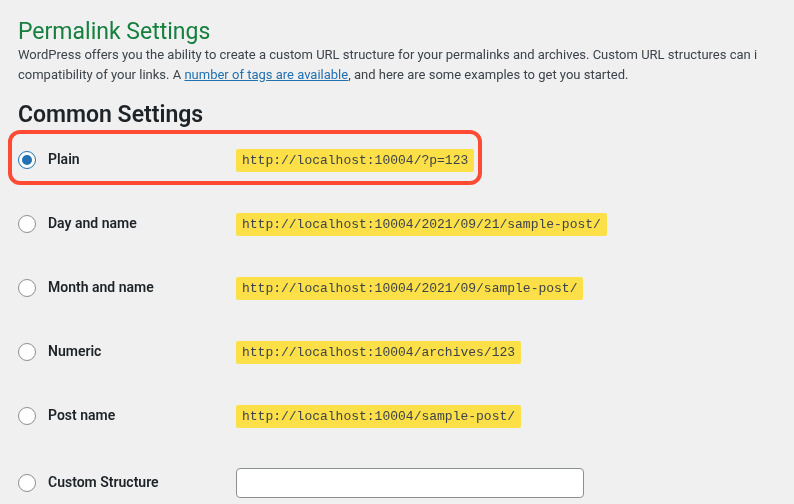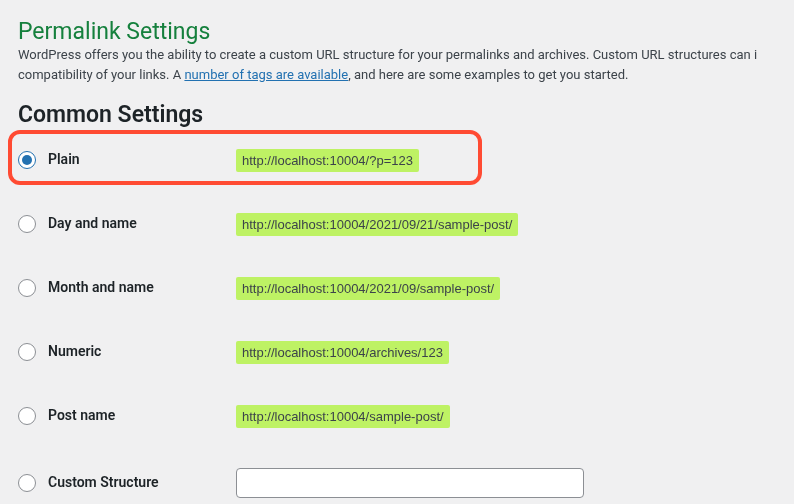--- a/index.html
+++ b/index.html
@@ -75,23 +75,23 @@
       font-size: 14px;
       font-weight: 600;
       color: #1d2327;
     }
     .example-area {
       display: flex;
       align-items: center;
       gap: 8px;
     }
     code {
-      font-family: Liberation Sans, sans-serif;
+      font-family: Liberation Mono, monospace;
       font-size: 13px;
-      background: #bef264;
+      background: #fde047;
       padding: 4px 6px;
       border-radius: 2px;
       color: #3c434a;
     }
     .custom-input {
       font-family: -apple-system, sans-serif;
       font-size: 13px;
       padding: 4px 8px;
       border: 1px solid #8c8f94;
       border-radius: 4px;

